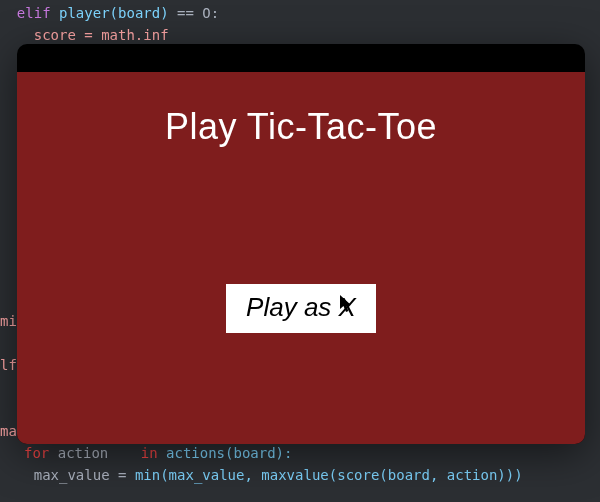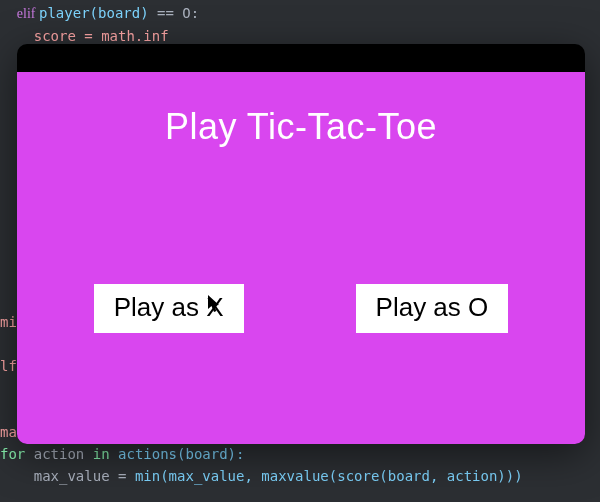--- a/index.html
+++ b/index.html
@@ -18,26 +18,26 @@
     inset: 0;
     background: #2c2f33;
     color: #9da5b4;
     font-family: Menlo, Consolas, monospace;
     font-size: 14px;
     line-height: 22px;
     padding: 2px 0 0 0;
     white-space: pre;
     user-select: none;
   }
-  .kw   { color: #c678dd; font-family: Liberation Serif, serif; }   
+  .kw   { color: #c678dd; }   
   .fn   { color: #7dd3fc; }   
   .var  { color: #abb2bf; }   
   .par  { color: #7dd3fc; }
   .op   { color: #abb2bf; }
-  .for  { color: #86efac; }
+  .for  { color: #ef4444; margin-left: 24px; }
   .grey { color: #fca5a5; }
 
   
   .window {
     position: absolute;
     left: 17px;
     top: 44px;
     width: 568px;
     height: 400px;
     background: #000;
@@ -75,21 +75,21 @@
     font-family: "Helvetica Neue", Arial, sans-serif;
     pointer-events: none;
   }
 
   .game-area {
     position: absolute;
     top: 28px;
     left: 0;
     right: 0;
     bottom: 0;
-    background: #d946ef;
+    background: #7f1d1d;
   }
   .game-title {
     color: #fff;
     font-size: 36px;
     font-weight: 400;
     text-align: center;
     margin-top: 34px;
     letter-spacing: 0.5px;
   }
   .button-row {
@@ -103,20 +103,21 @@
   }
   .play-btn {
     background: #fff;
     color: #000;
     font-size: 26px;
     padding: 8px 20px 10px 20px;
     border: none;
     font-family: inherit;
     cursor: pointer;
     position: relative;
+    font-style: italic;
   }
   .cursor-overlay {
     position: absolute;
     pointer-events: none;
     font-size: 18px;
     color: #000;
   }
 </style>
 </head>
 <body>
@@ -152,18 +153,15 @@
 
     <div class="button-row">
       <button class="play-btn">
         <span>Play as X</span>
         <span class="cursor-overlay" style="right:22px; top:10px;">
           <svg width="16" height="20" viewBox="0 0 16 20">
             <polygon points="2,1 2,15 5.5,12 8,18 10.5,17 8,11.5 13,11" fill="#000"></polygon>
           </svg>
         </span>
       </button>
-      <button class="play-btn">
-        <span>Play as O</span>
-      </button>
     </div>
   </div>
 </div>
 
 </body></html>

